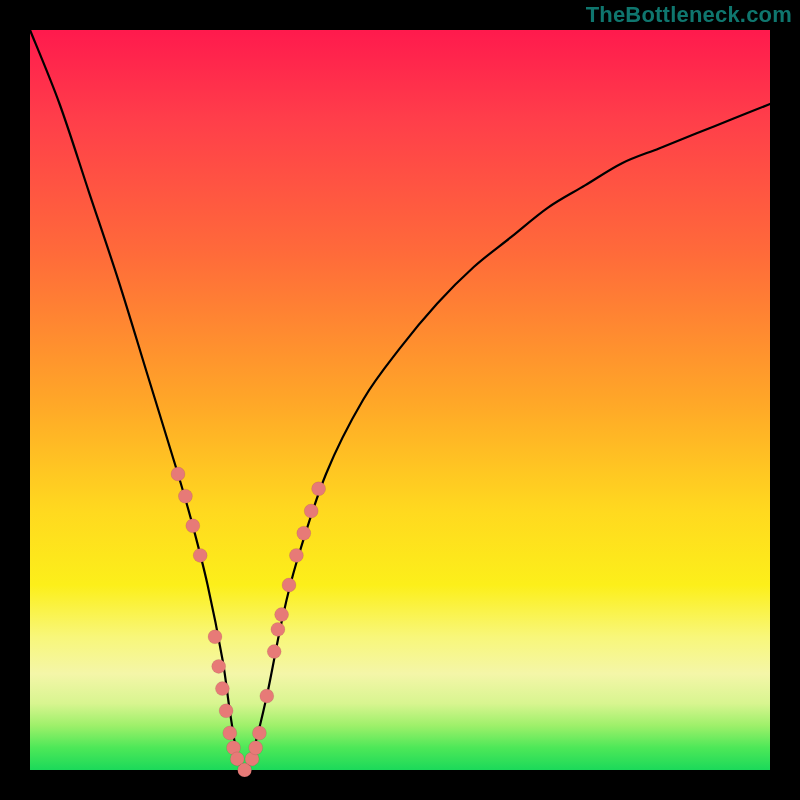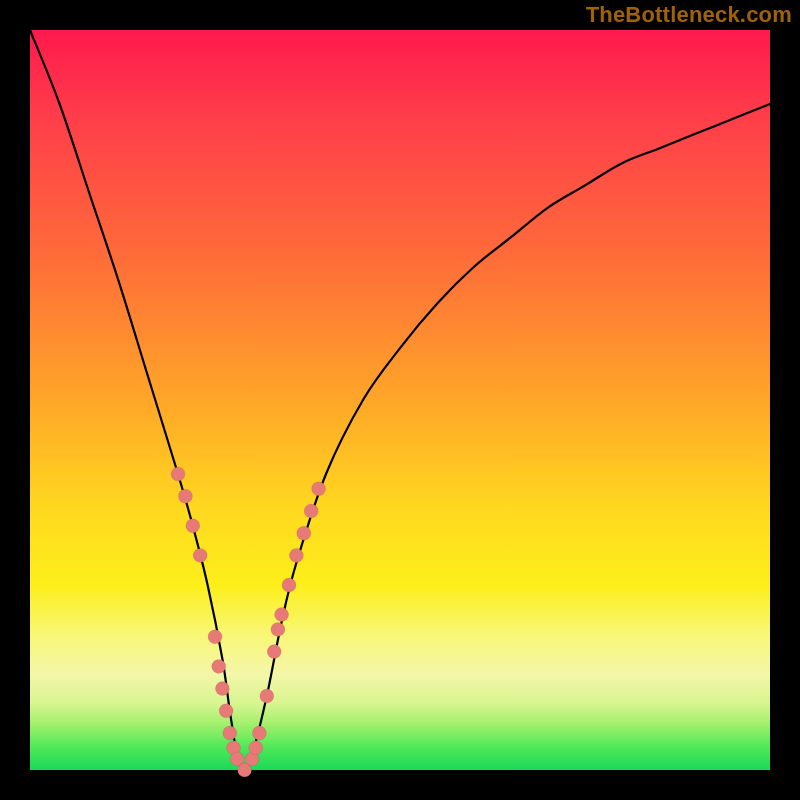--- a/index.html
+++ b/index.html
@@ -41,21 +41,21 @@
       #1bd95a 100%
     );
   }
   .watermark {
     position: absolute;
     top: 2px;
     right: 8px;
     font-family: Arial, Helvetica, sans-serif;
     font-size: 22px;
     font-weight: 600;
-    color: #a16207;
+    color: #0f766e;
     letter-spacing: 0.2px;
     user-select: none;
   }
   svg.curve {
     position: absolute;
     left: 0;
     top: 0;
     width: 740px;
     height: 740px;
     overflow: visible;

